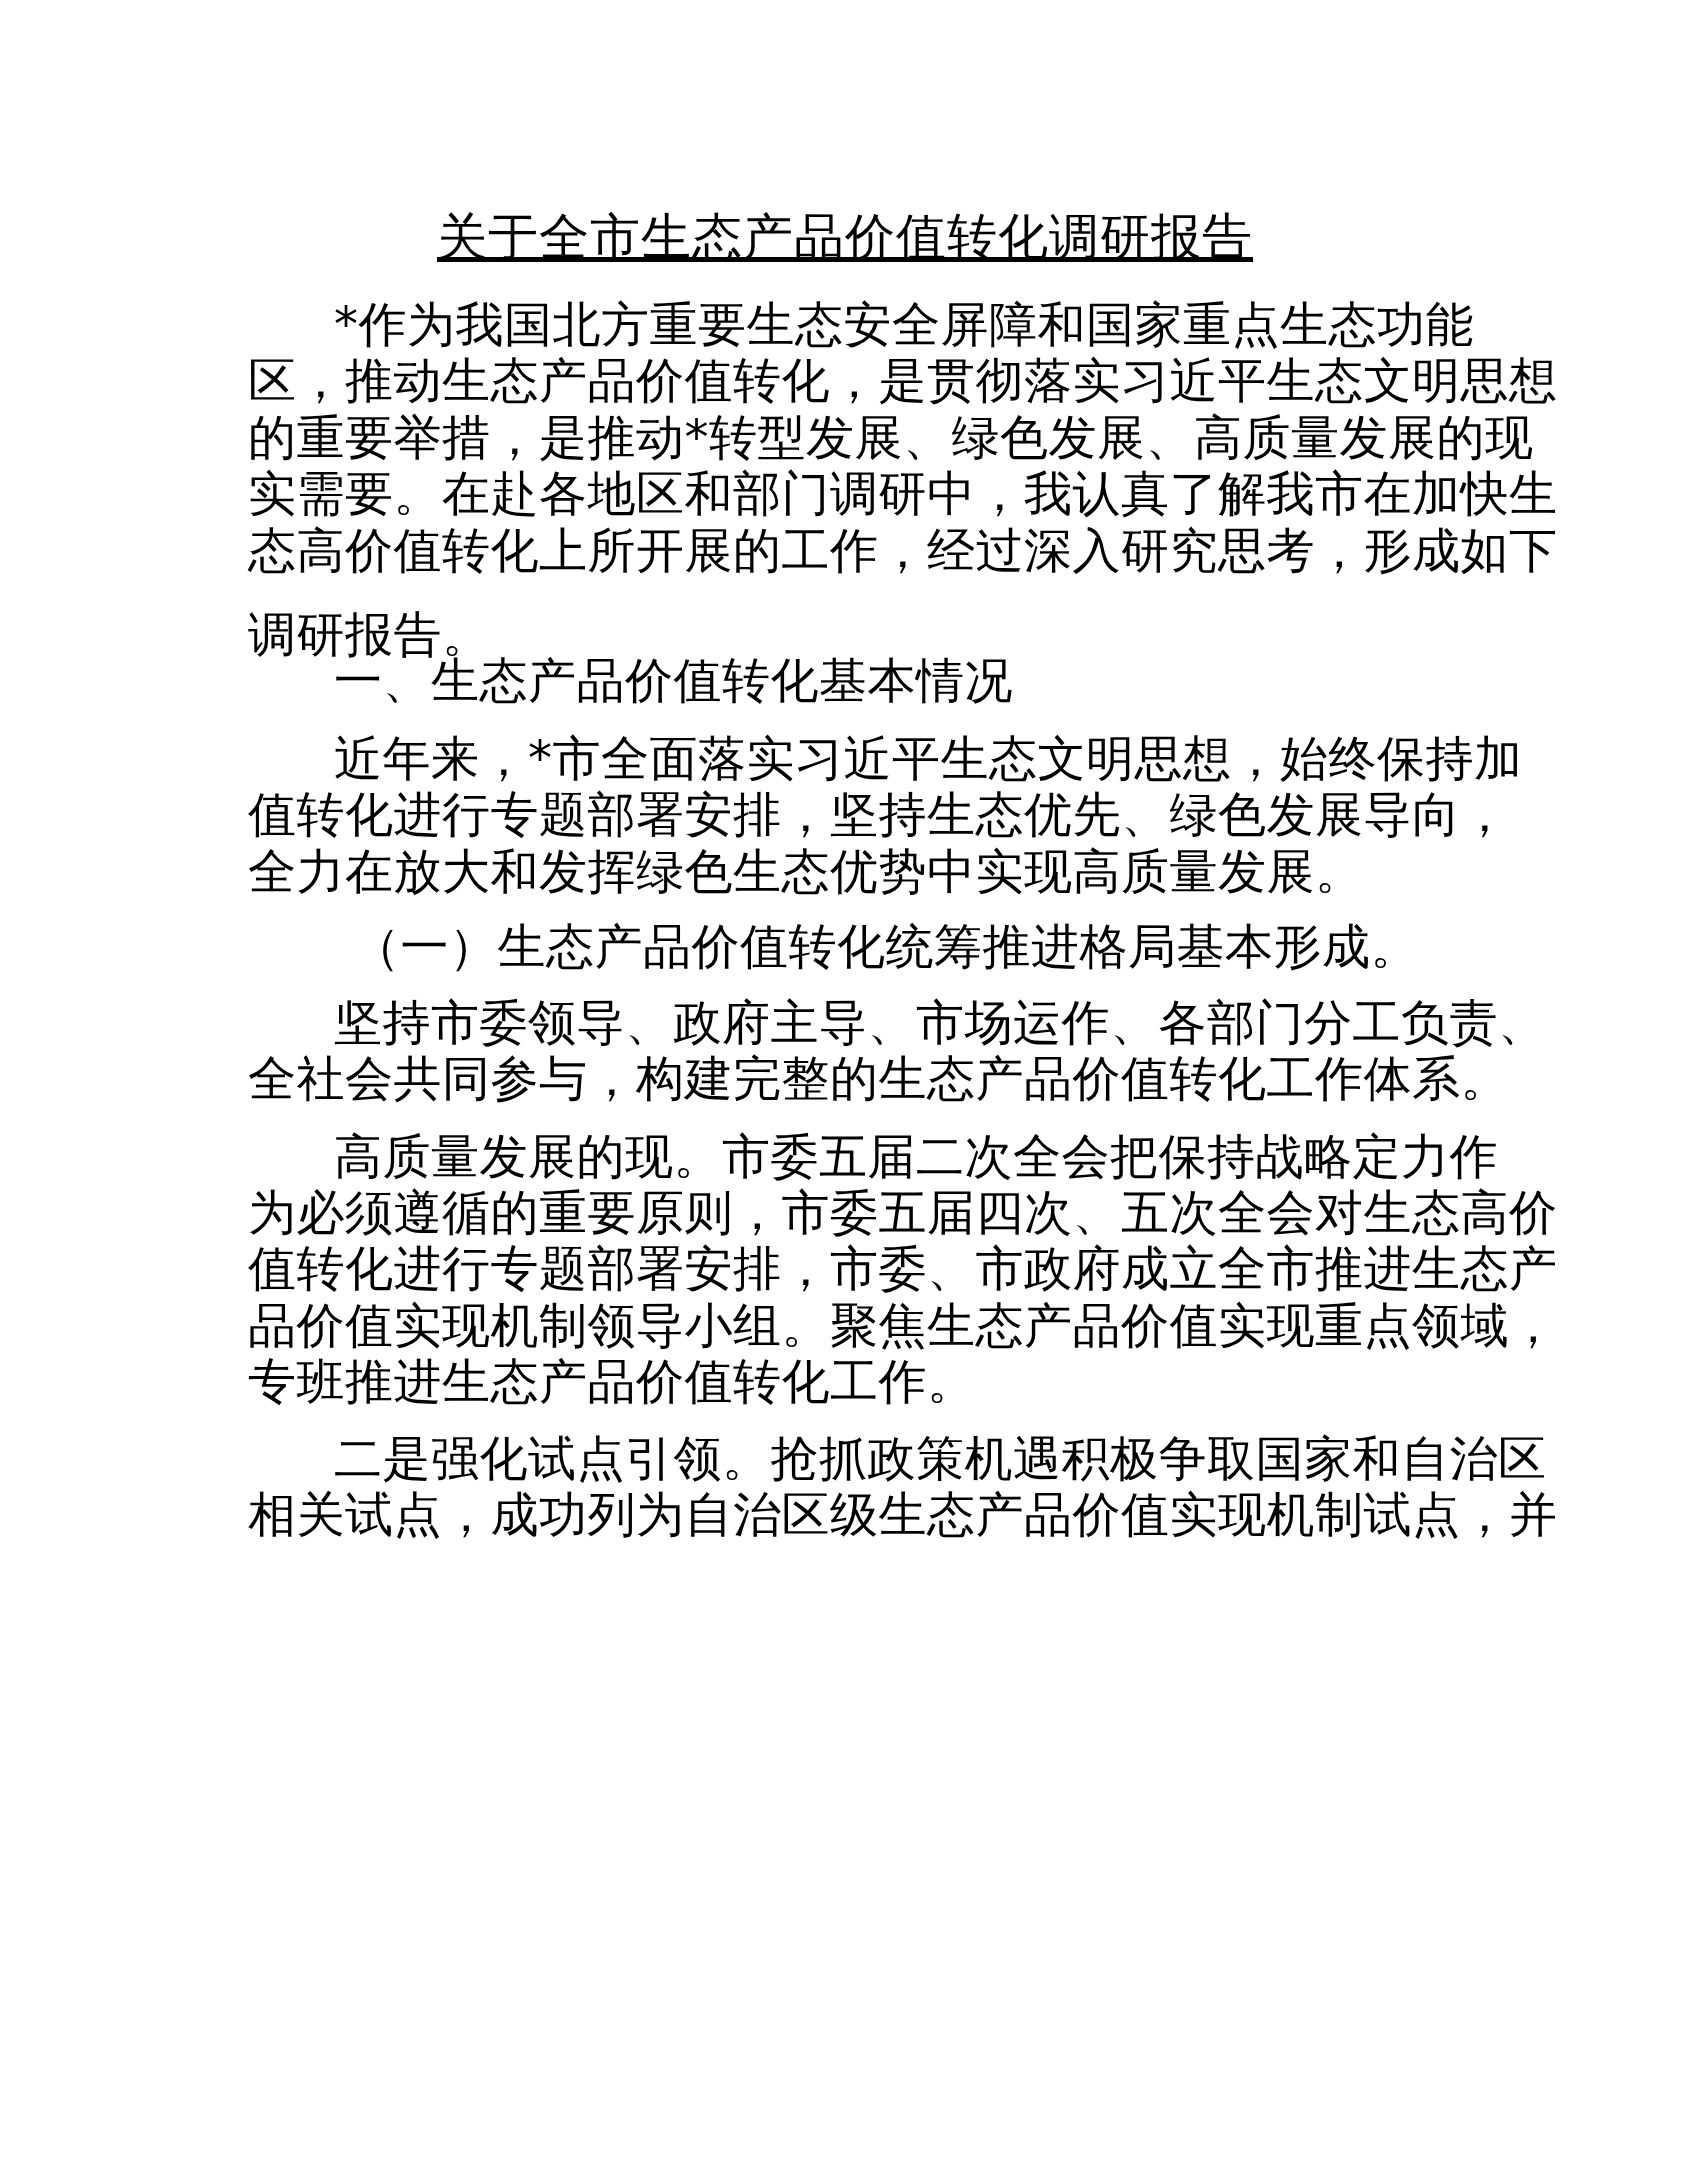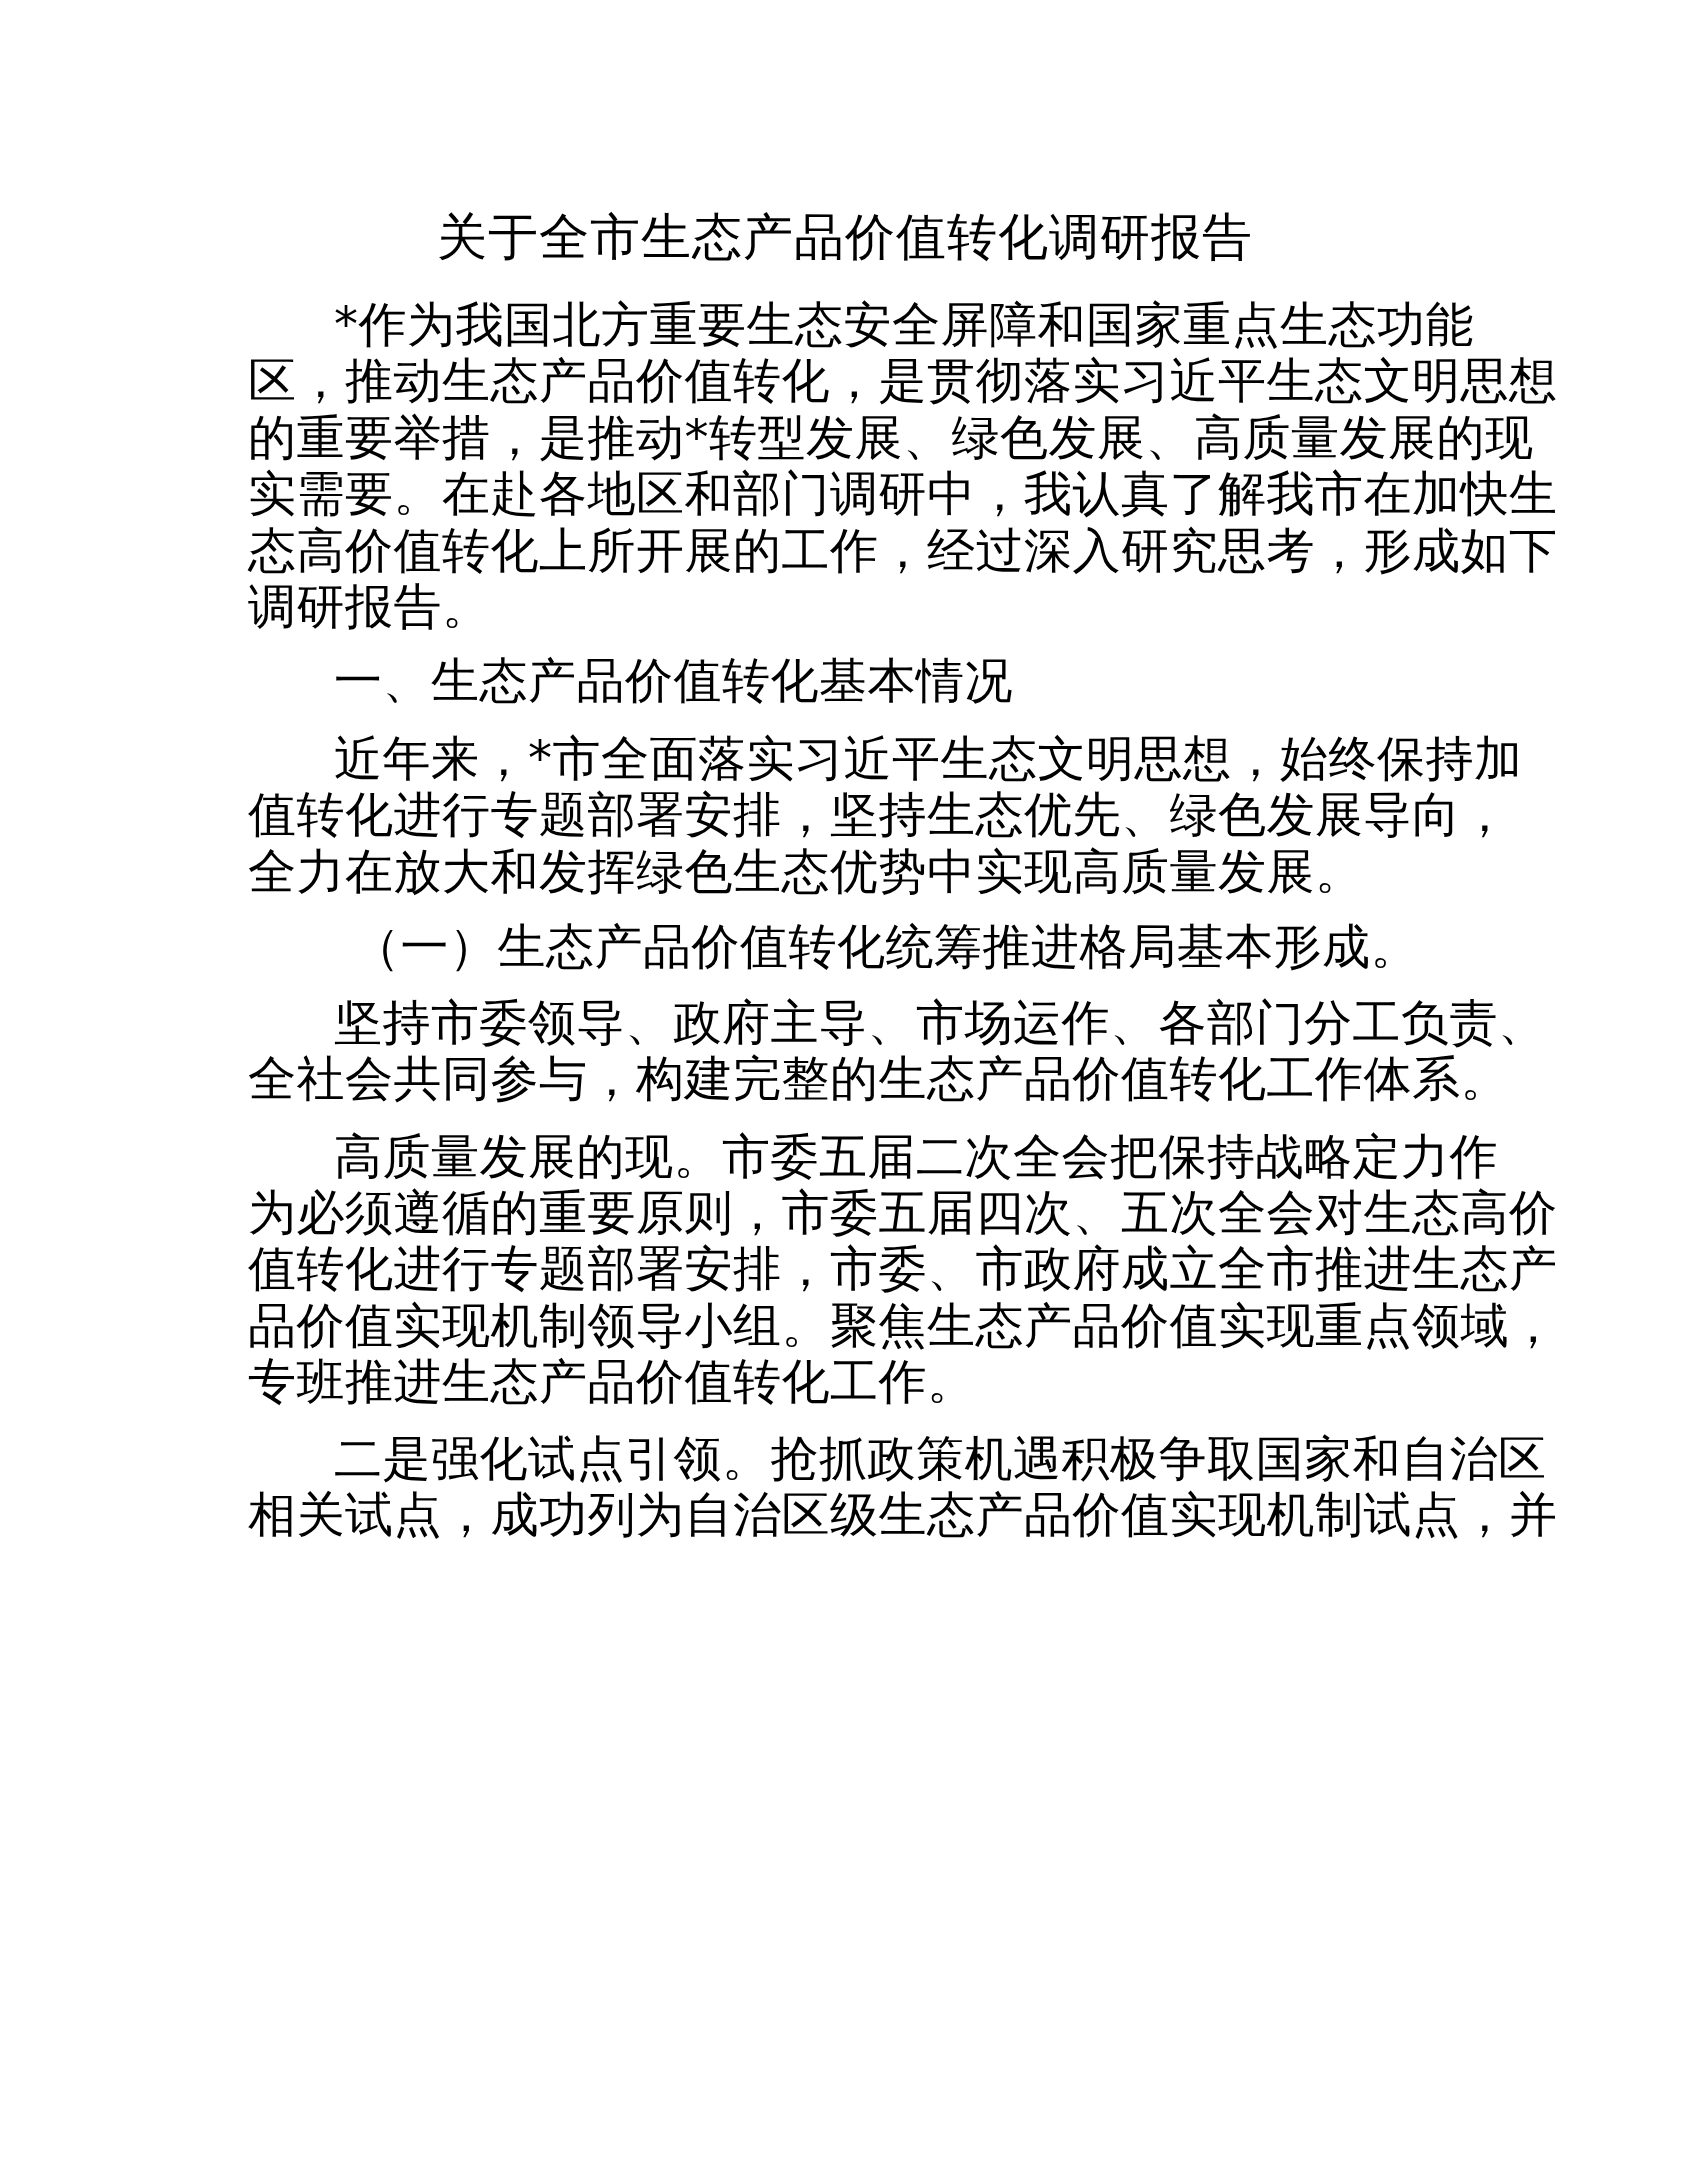--- a/index.html
+++ b/index.html
@@ -1,37 +1,37 @@
 <!DOCTYPE html>
 <html><head>
 <meta charset="utf-8">
 <style>
   html, body { margin: 0; padding: 0; background: #ffffff; }
   body { width: 1683px; height: 2178px; position: relative; overflow: hidden;
          font-family: "DejaVu Sans", "Liberation Sans", sans-serif; color: #000; }
   .page { position: absolute; left: 248px; top: 0; width: 1194px; }
   .title { position: absolute; top: 203px; left: 0; width: 1194px; text-align: center;
-           font-size: 50px; line-height: 69px; letter-spacing: 1px; white-space: nowrap; }
+           font-size: 50px; line-height: 69px; letter-spacing: 1px; white-space: nowrap; text-decoration: underline; }
   .line { position: absolute; left: 0; font-size: 48px; line-height: 55px; white-space: nowrap;
           letter-spacing: 0.5px; }
   .indent { left: 86px; }
   .indent2 { left: 104px; text-align: center; }
 </style>
 </head>
 <body>
 
 <div class="page">
   <div class="title">关于全市生态产品价值转化调研报告</div>
 
   <div class="line indent" style="top:297px">*作为我国北方重要生态安全屏障和国家重点生态功能</div>
   <div class="line" style="top:353px">区，推动生态产品价值转化，是贯彻落实习近平生态文明思想</div>
   <div class="line" style="top:410px">的重要举措，是推动*转型发展、绿色发展、高质量发展的现</div>
   <div class="line" style="top:466px">实需要。在赴各地区和部门调研中，我认真了解我市在加快生</div>
   <div class="line" style="top:523px">态高价值转化上所开展的工作，经过深入研究思考，形成如下</div>
-  <div class="line" style="top:579px">调研报告。</div>
+  <div class="line" style="top:607px">调研报告。</div>
 
   <div class="line indent" style="top:653px">一、生态产品价值转化基本情况</div>
 
   <div class="line indent" style="top:731px">近年来，*市全面落实习近平生态文明思想，始终保持加</div>
   <div class="line" style="top:787px">值转化进行专题部署安排，坚持生态优先、绿色发展导向，</div>
   <div class="line" style="top:844px">全力在放大和发挥绿色生态优势中实现高质量发展。</div>
 
   <div class="line indent2" style="top:919px">（一）生态产品价值转化统筹推进格局基本形成。</div>
 
   <div class="line indent" style="top:995px">坚持市委领导、政府主导、市场运作、各部门分工负责、</div>

